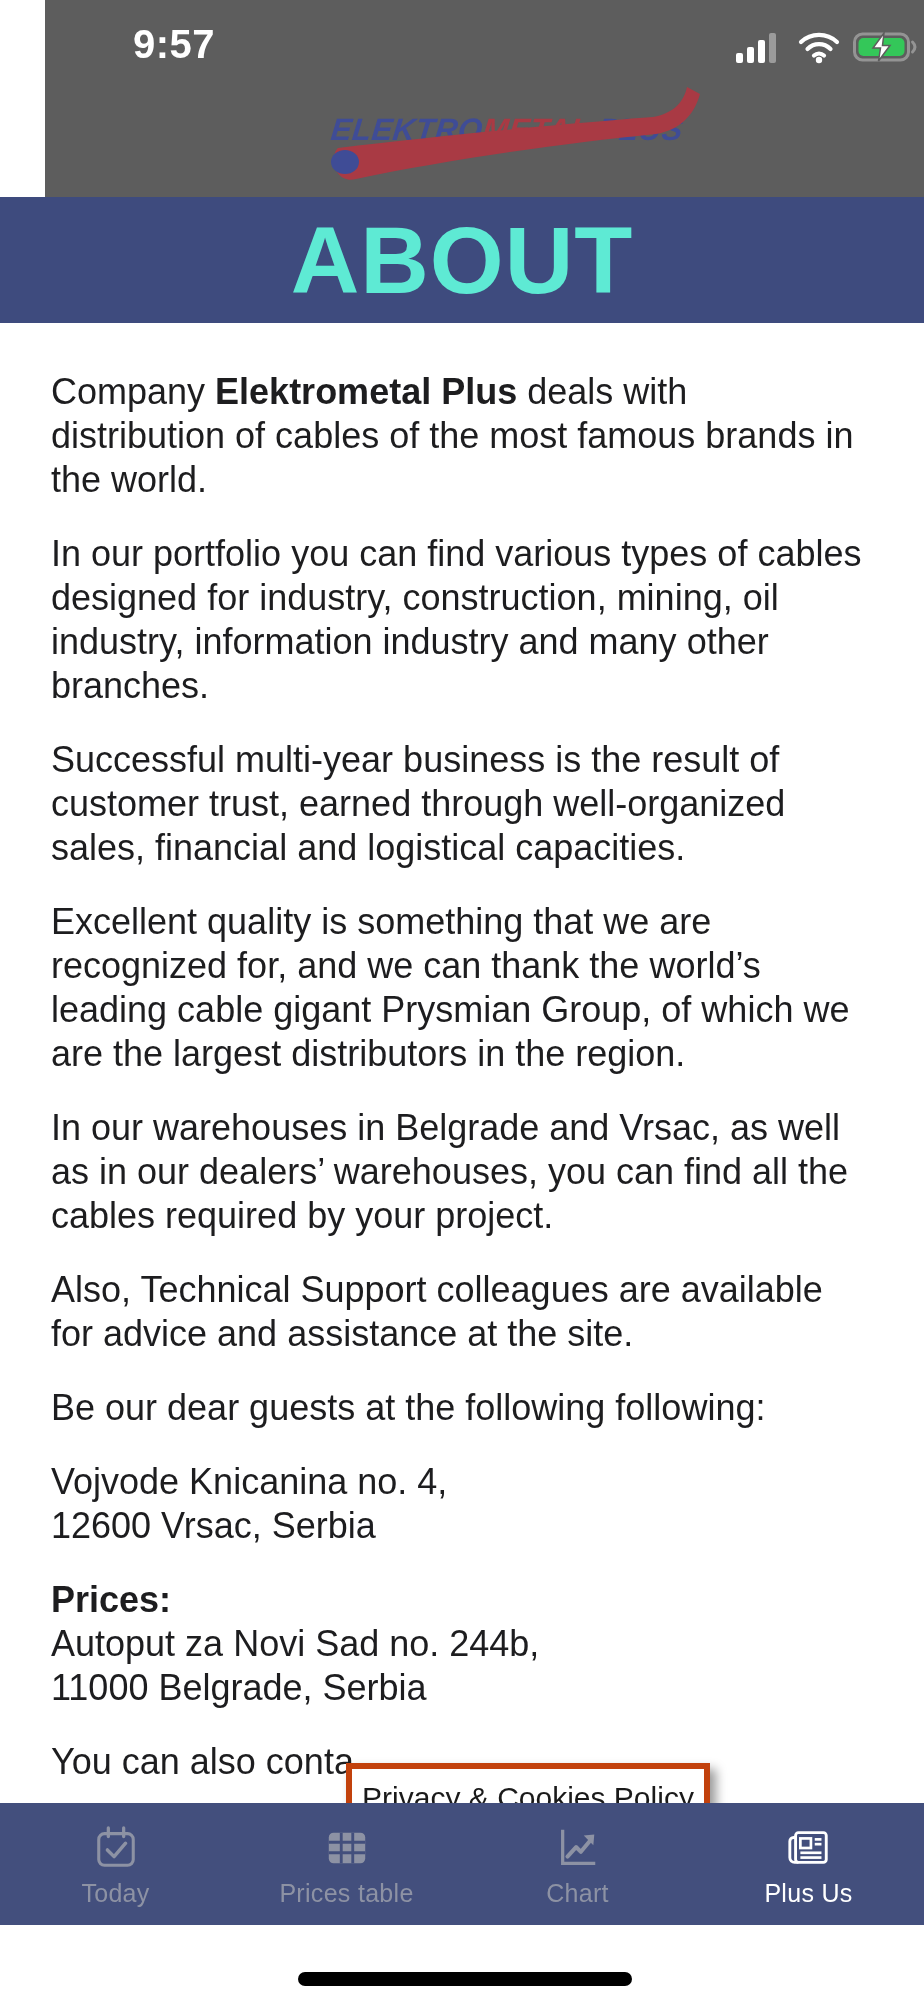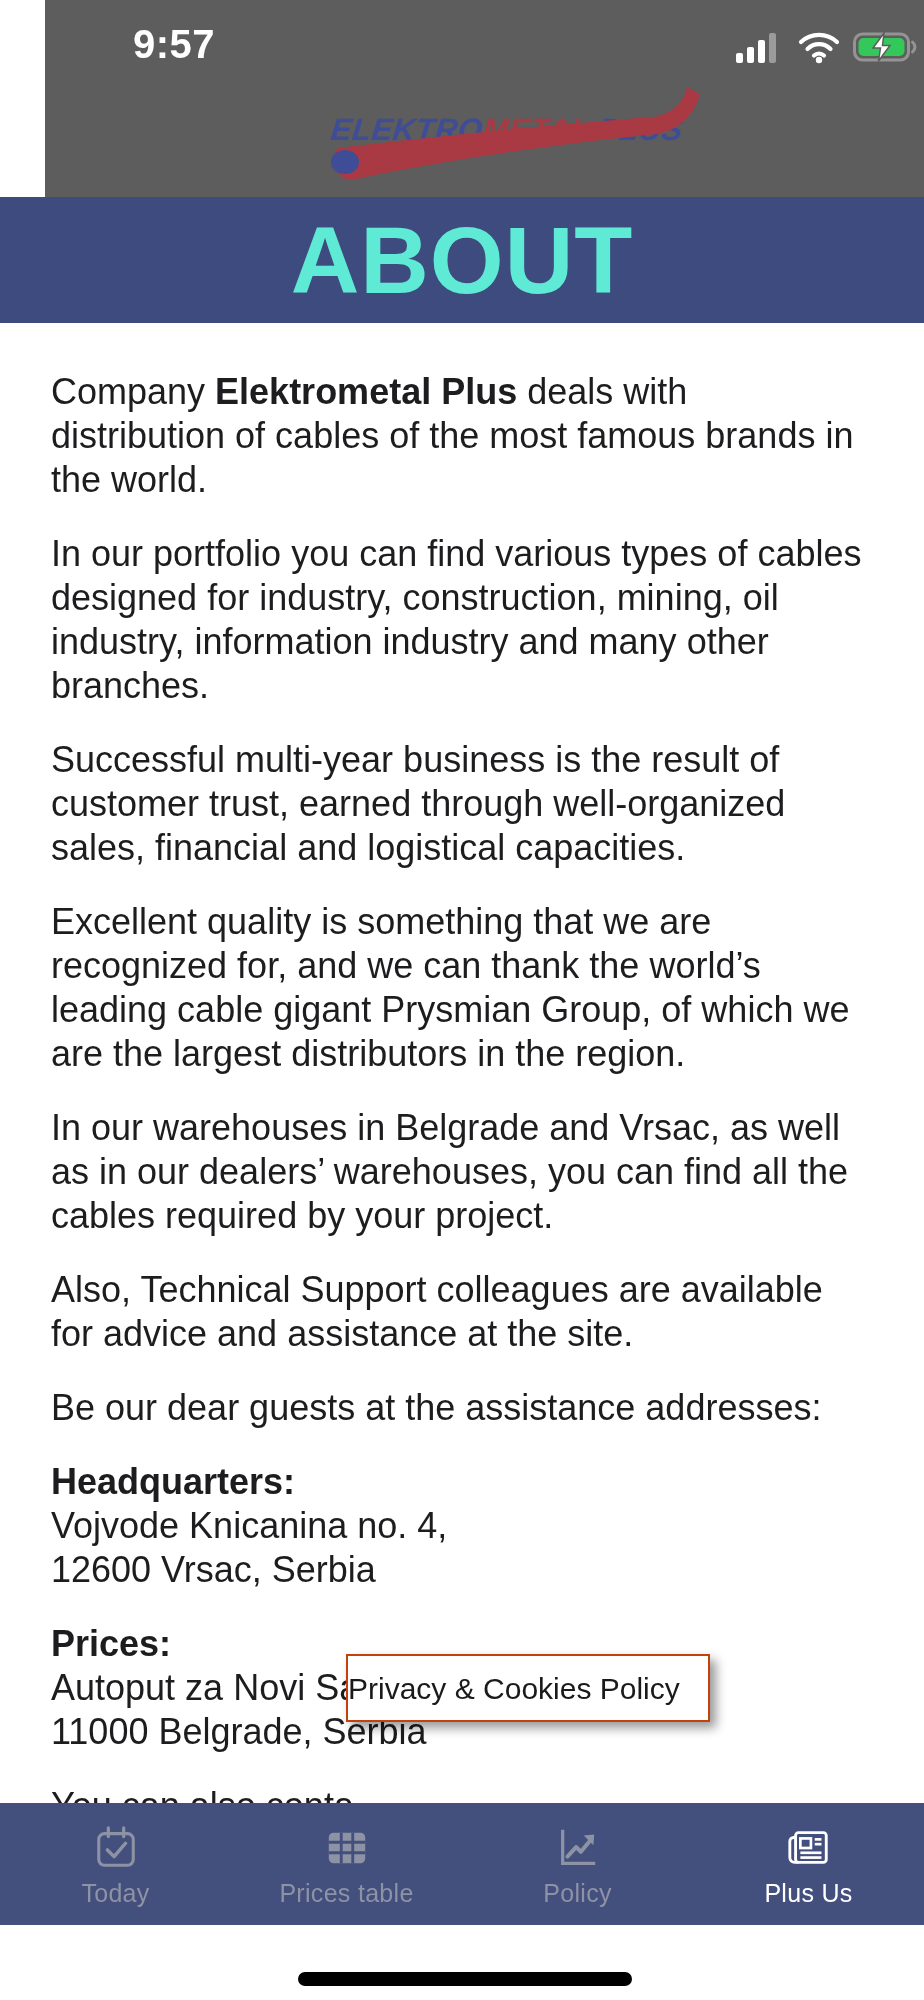--- a/index.html
+++ b/index.html
@@ -54,24 +54,24 @@
     padding:47px 40px 0 51px;box-sizing:border-box;
     color:#1d1d1f;font-size:36px;line-height:44px;
     z-index:1;
   }
   .content p{margin:0 0 30px 0;}
   .lines{white-space:pre-line;}
   .block{display:block;}
   b{font-weight:700;}
   
   .privacy-popup{
-    position:absolute;left:346px;top:1654px;width:364px;height:68px;
-    background:#ffffff;border:2px solid #c2410c;box-sizing:border-box;
+    position:absolute;left:346px;top:1763px;width:364px;height:68px;
+    background:#ffffff;border:6px solid #c2410c;box-sizing:border-box;
     box-shadow:6px 6px 10px rgba(0,0,0,0.40);
-    display:flex;align-items:center;justify-content:flex-start;
+    display:flex;align-items:center;justify-content:center;
     z-index:3;cursor:pointer;
   }
   .privacy-popup span{
     font-size:30px;color:#1a1a1a;padding-top:2px;
   }
   
   .tabbar{
     position:absolute;left:0;top:1803px;width:924px;height:122px;
     background:#434f7d;display:flex;z-index:5;
   }
@@ -161,24 +161,23 @@
 leading cable gigant Prysmian Group, of which we
 are the largest distributors in the region.</p>
 
   <p class="lines">In our warehouses in Belgrade and Vrsac, as well
 as in our dealers’ warehouses, you can find all the
 cables required by your project.</p>
 
   <p class="lines">Also, Technical Support colleagues are available
 for advice and assistance at the site.</p>
 
-  <p class="lines">Be our dear guests at the assistance addresses:</p>
+  <p class="lines">Be our dear guests at the following following:</p>
 
   <p>
-      <b class="block">Headquarters:</b>
       <span class="lines block">Vojvode Knicanina no. 4,
 12600 Vrsac, Serbia</span>
     </p>
 
   <p>
       <b class="block">Prices:</b>
       <span class="lines block">Autoput za Novi Sad no. 244b,
 11000 Belgrade, Serbia</span>
     </p>
 
@@ -219,21 +218,21 @@
   </div>
 
   <div class="tab">
     <span>
       <svg width="46" height="46" viewBox="0 0 48 48">
         <path d="M8 5 V40 H42" fill="none" stroke="currentColor" stroke-width="3.4"></path>
         <path d="M13 33 L22 23 L27 28 L37 16" fill="none" stroke="currentColor" stroke-width="4.2" stroke-linecap="round" stroke-linejoin="round"></path>
         <polygon points="30,11 41,10 40,21" fill="currentColor"></polygon>
       </svg>
     </span>
-    <div class="tab-label">Policy</div>
+    <div class="tab-label">Chart</div>
   </div>
 
   <div class="tab active">
     <span>
       <svg width="46" height="46" viewBox="0 0 48 48">
         <rect x="10" y="8" width="32" height="31" rx="3" fill="none" stroke="currentColor" stroke-width="3"></rect>
         <path d="M10 13 h-2 a4 4 0 0 0 -4 4 v17 a5 5 0 0 0 5 5 h4" fill="none" stroke="currentColor" stroke-width="3"></path>
         <rect x="15" y="14" width="11" height="10" fill="none" stroke="currentColor" stroke-width="2.8"></rect>
         <line x1="30" y1="15" x2="37" y2="15" stroke="currentColor" stroke-width="2.8"></line>
         <line x1="30" y1="20" x2="37" y2="20" stroke="currentColor" stroke-width="2.8"></line>

